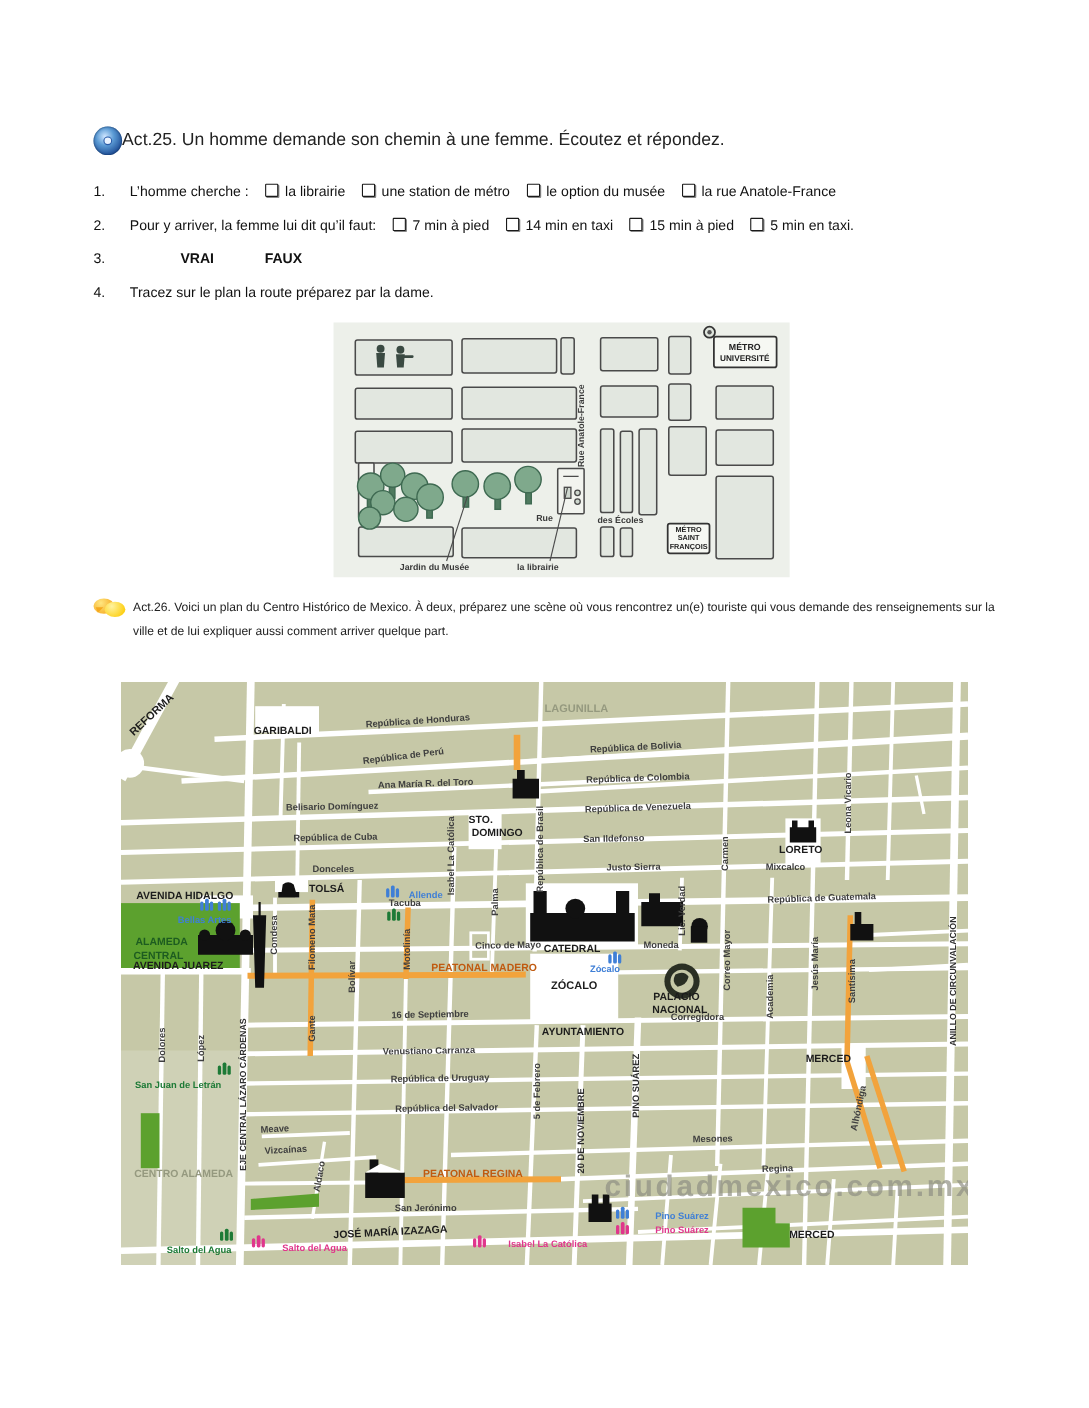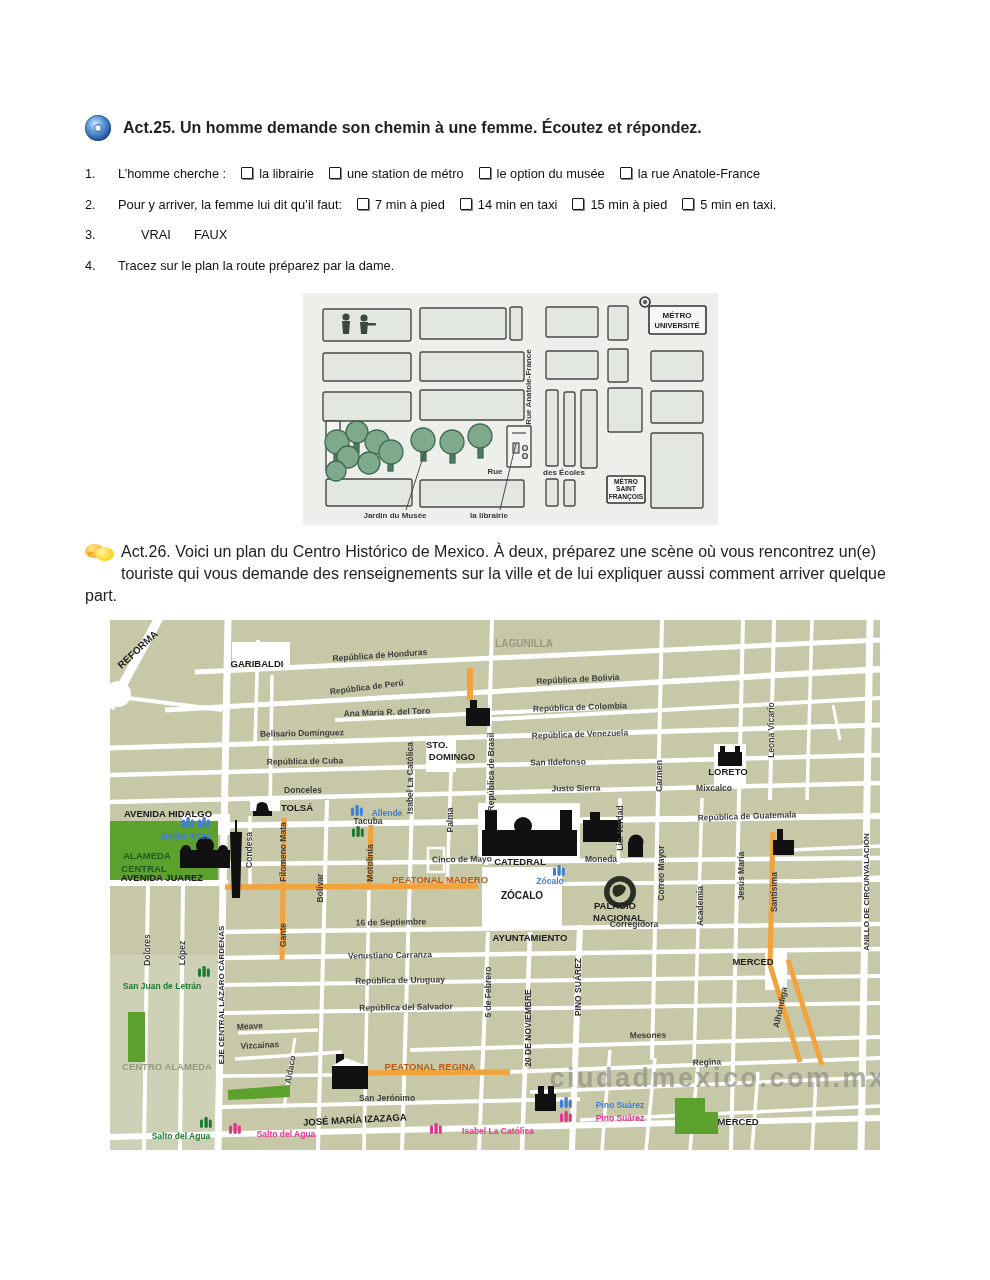--- a/index.html
+++ b/index.html
@@ -1,41 +1,41 @@
 <!DOCTYPE html>
 <html><head>
 <meta charset="utf-8">
 <style>
   html,body{margin:0;padding:0;}
   body{width:990px;height:1280px;background:#ffffff;position:relative;
        font-family:"Liberation Sans", sans-serif;color:#1a1a1a;}
   .abs{position:absolute;}
 
   
-  #act25-header{left:85px;top:115px;width:840px;display:flex;align-items:center;gap:12px;font-weight:bold;}
+  #act25-header{left:85px;top:115px;width:840px;display:flex;align-items:center;gap:0;}
   #act25-header .title{font-size:16px;color:#222;}
   .cd-icon{width:26px;height:26px;border-radius:50%;
     background:radial-gradient(circle at 40% 35%, #cfe6ff 0%, #5b9bd5 35%, #1f4e96 75%, #123463 100%);
     box-shadow:inset 0 0 2px #0a2a55;position:relative;flex:0 0 auto;}
   .cd-icon::after{content:"";position:absolute;left:9px;top:9px;width:8px;height:8px;border-radius:50%;
     background:#e8f2ff;border:1px solid #2a5ca8;box-sizing:border-box;}
 
   
   #questions{left:85px;top:166px;width:850px;font-size:12.8px;color:#111;}
   .q-row{display:flex;align-items:baseline;margin-bottom:15.5px;white-space:nowrap;}
   .q-num{width:33px;flex:0 0 auto;}
   .q-text{}
   .q-opt{margin-left:15px;display:inline-flex;align-items:baseline;}
   .cb{display:inline-block;width:10px;height:10px;border:1.7px solid #1a1a1a;border-radius:1px;
       background:#fff;margin-right:6px;position:relative;top:1px;flex:0 0 auto;
       box-shadow:1px 1px 0 #888;}
-  .q-plain{margin-left:23px;font-weight:normal;}
+  .q-plain{margin-left:46px;font-weight:bold;}
 
   
-  #act26-block{left:85px;top:541px;width:822px;font-size:16px;line-height:22px;color:#222;}
+  #act26-block{left:85px;top:541px;width:822px;font-size:11px;line-height:22px;color:#222;}
   .bubbles-icon{float:left;width:30px;height:24px;margin:1px 6px 0 0;position:relative;}
   .bubbles-icon .b1{position:absolute;left:0;top:2px;width:19px;height:14px;border-radius:50%;
      background:radial-gradient(circle at 35% 30%, #ffe680, #f5a81e 80%);}
   .bubbles-icon .b1::after{content:"";position:absolute;left:2px;bottom:-4px;border:5px solid transparent;
      border-top-color:#f5a81e;border-left-width:2px;}
   .bubbles-icon .b2{position:absolute;left:10px;top:5px;width:19px;height:14px;border-radius:50%;
      background:radial-gradient(circle at 35% 30%, #fff3a0, #fdd017 75%);}
 
   
   text{font-family:"Liberation Sans", sans-serif;}

